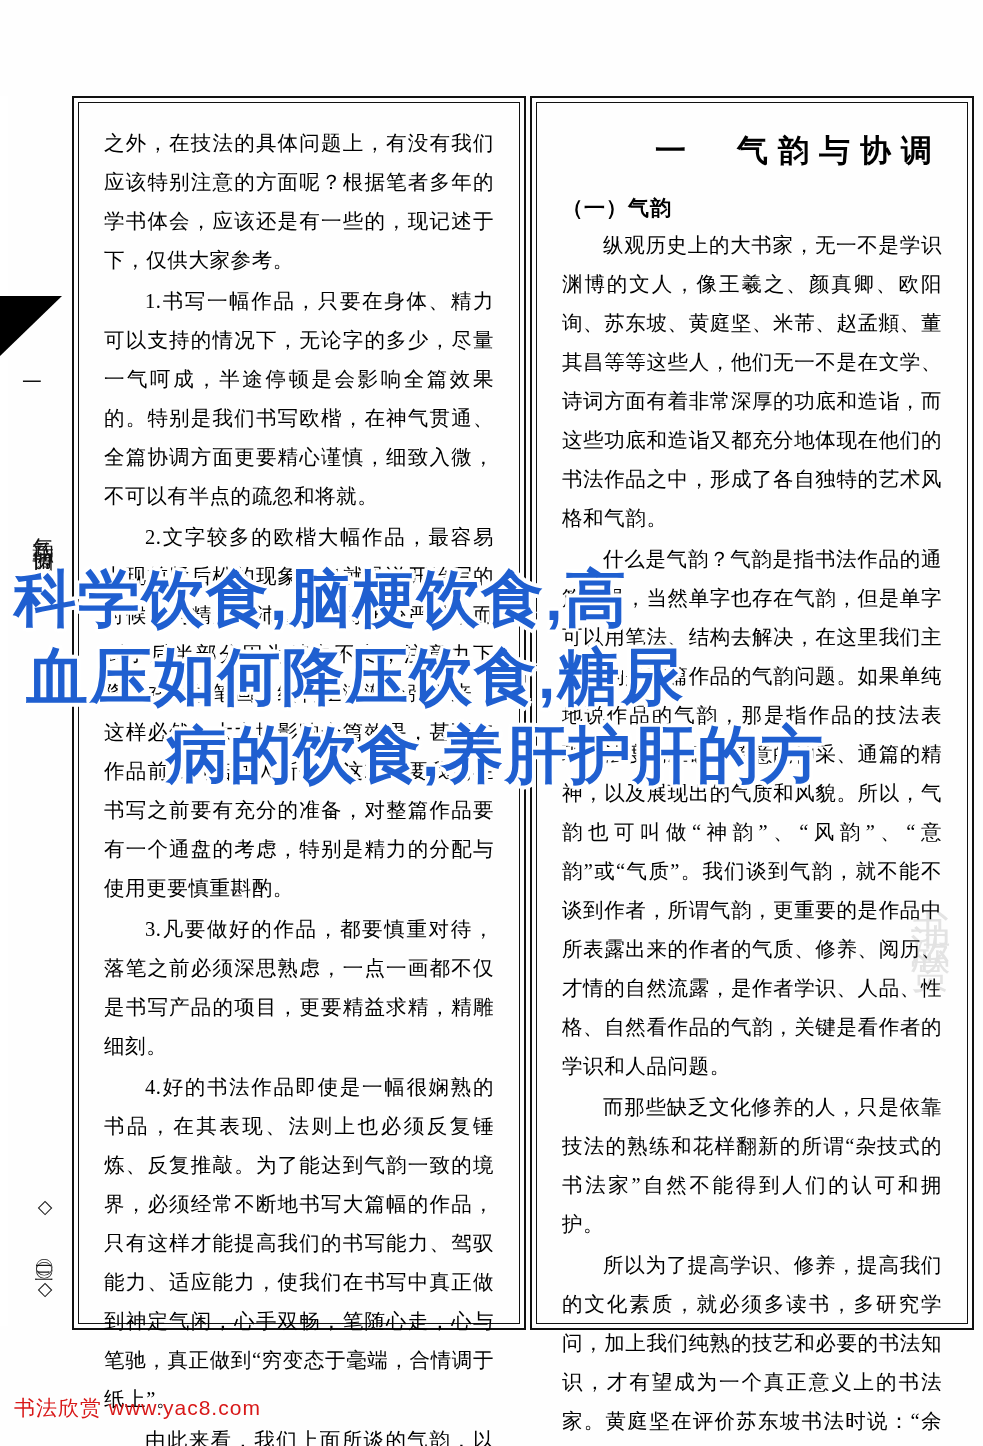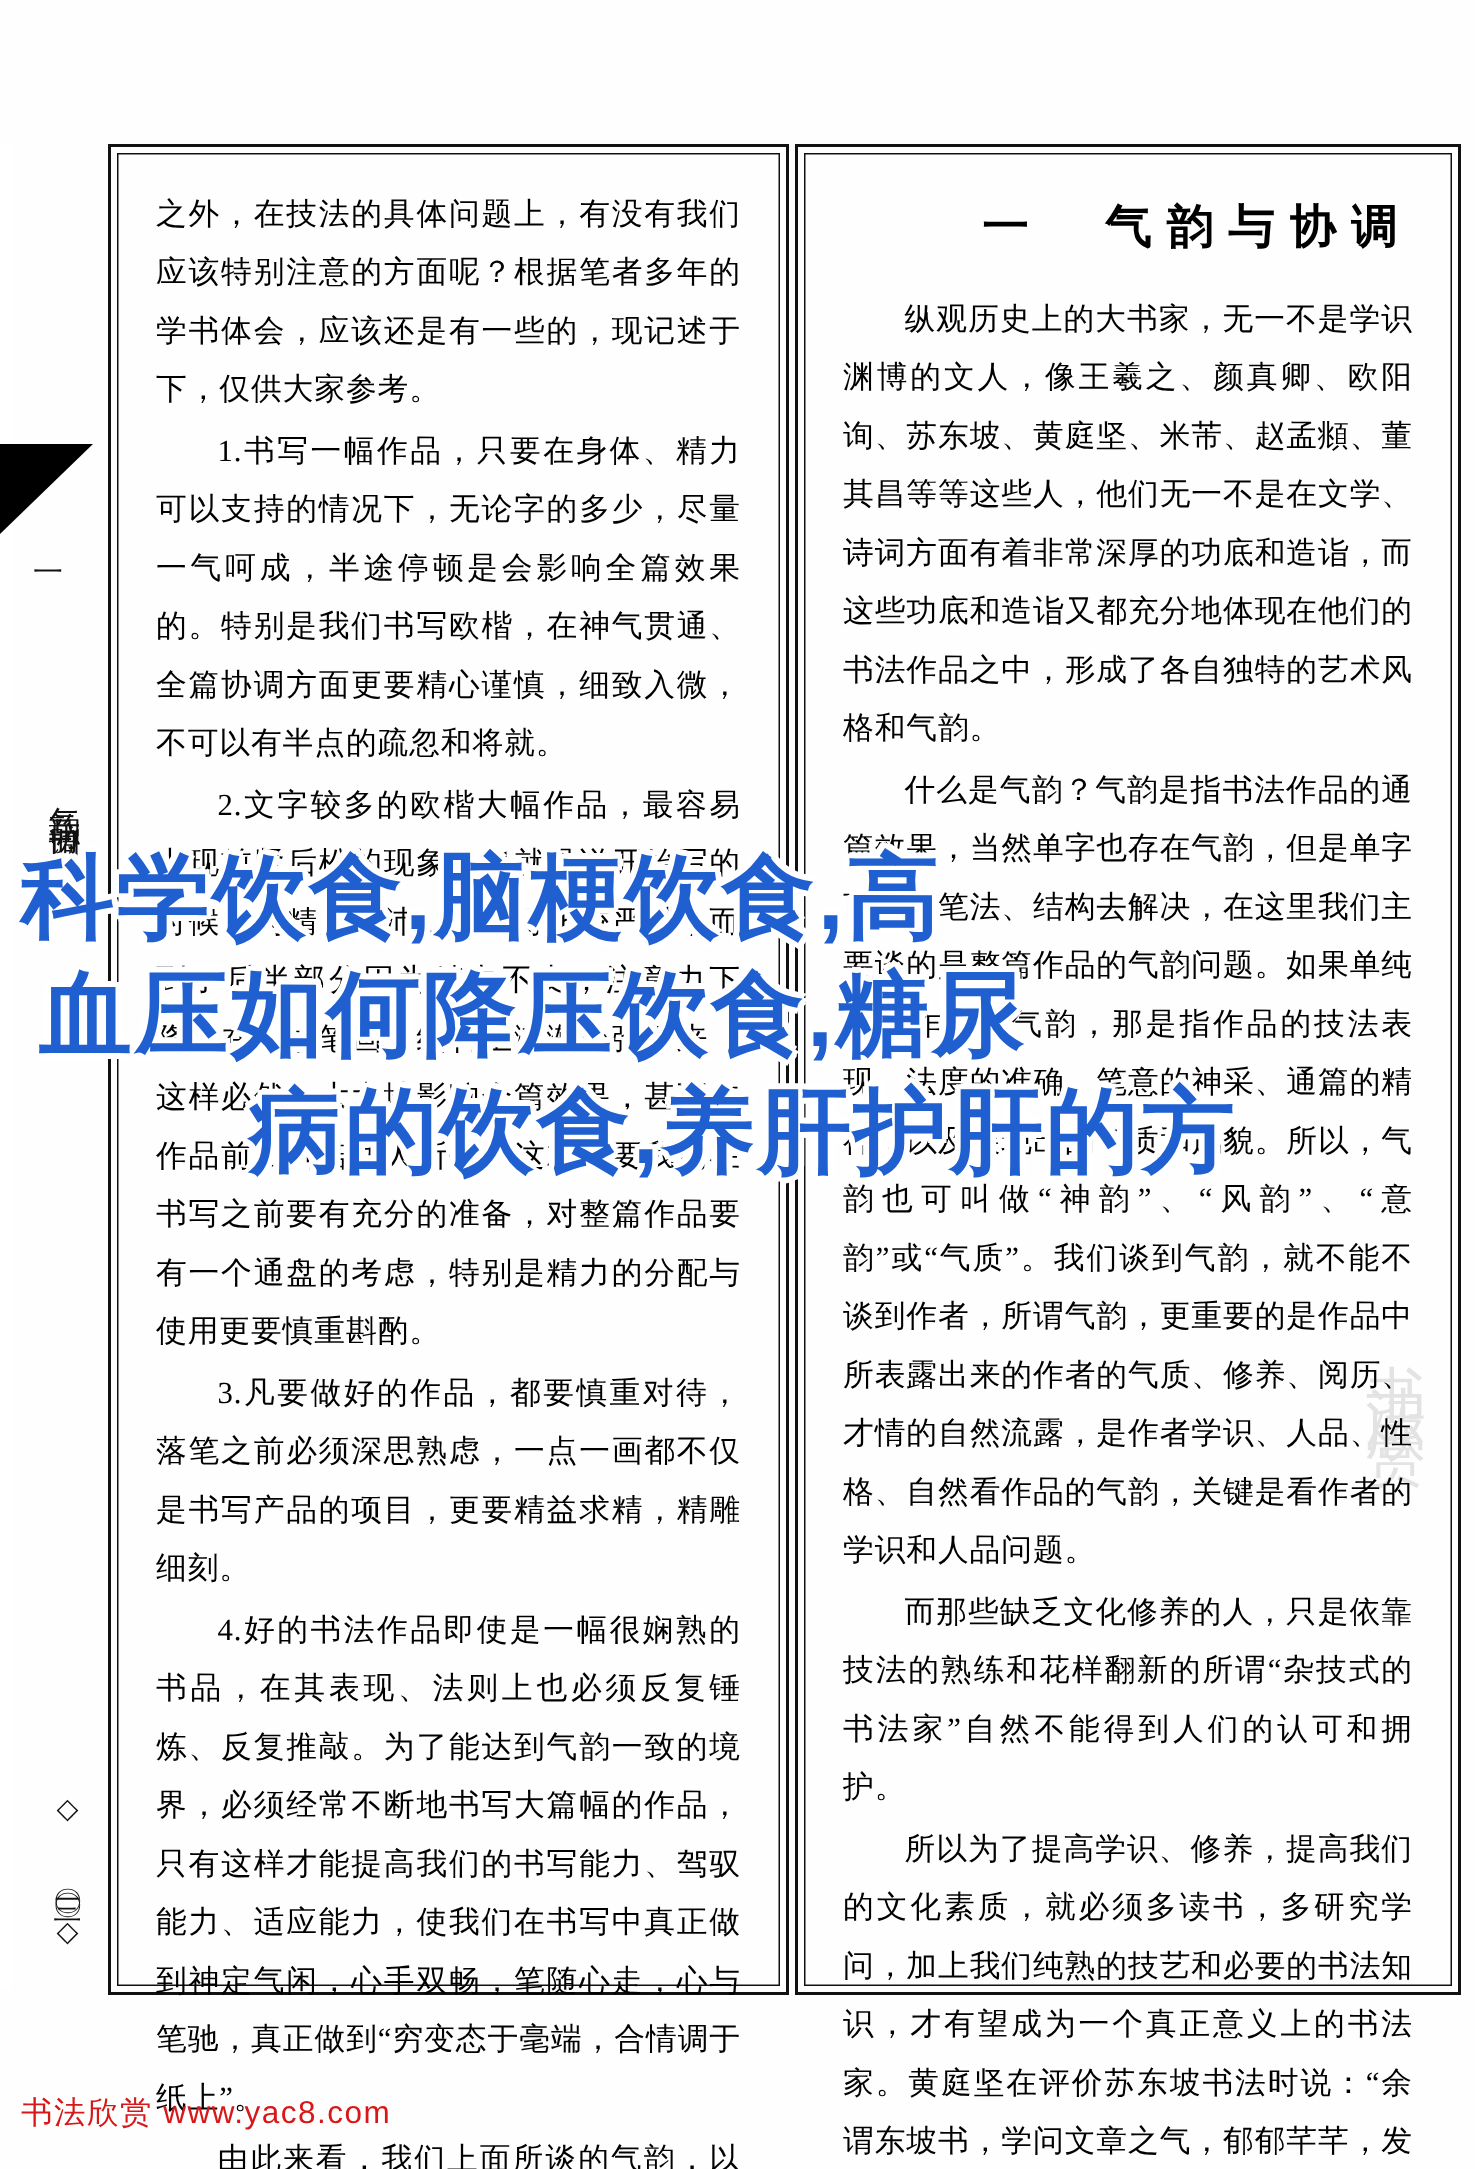--- a/index.html
+++ b/index.html
@@ -88,20 +88,21 @@
       <p class="ind">4.好的书法作品即使是一幅很娴熟的书品，在其表现、法则上也必须反复锤炼、反复推敲。为了能达到气韵一致的境界，必须经常不断地书写大篇幅的作品，只有这样才能提高我们的书写能力、驾驭能力、适应能力，使我们在书写中真正做到神定气闲，心手双畅，笔随心走，心与笔驰，真正做到“穷变态于毫端，合情调于纸上”。</p>
       <p class="ind">由此来看，我们上面所谈的气韵，以及下面要谈的协调，都离不开娴熟的技法基本功，没有娴熟可靠的技法作依托，气韵、协调便无从谈起。这与练武是一个道理，没有强壮的体力，再好的招数也是枉然。</p>
 
     </div>
   </div>
 
   <div class="frame" id="frameR">
     <div class="inner"></div>
     <div class="col">
       <h2 class="sec">一　气韵与协调</h2>
+      <h3 class="sub">（一）气韵</h3>
       <p class="ind">纵观历史上的大书家，无一不是学识渊博的文人，像王羲之、颜真卿、欧阳询、苏东坡、黄庭坚、米芾、赵孟頫、董其昌等等这些人，他们无一不是在文学、诗词方面有着非常深厚的功底和造诣，而这些功底和造诣又都充分地体现在他们的书法作品之中，形成了各自独特的艺术风格和气韵。</p>
       <p class="ind">什么是气韵？气韵是指书法作品的通篇效果，当然单字也存在气韵，但是单字可以用笔法、结构去解决，在这里我们主要谈的是整篇作品的气韵问题。如果单纯地说作品的气韵，那是指作品的技法表现、法度的准确、笔意的神采、通篇的精神，以及展现出的气质和风貌。所以，气韵也可叫做“神韵”、“风韵”、“意韵”或“气质”。我们谈到气韵，就不能不谈到作者，所谓气韵，更重要的是作品中所表露出来的作者的气质、修养、阅历、才情的自然流露，是作者学识、人品、性格、自然看作品的气韵，关键是看作者的学识和人品问题。</p>
       <p class="ind">而那些缺乏文化修养的人，只是依靠技法的熟练和花样翻新的所谓“杂技式的书法家”自然不能得到人们的认可和拥护。</p>
       <p class="ind">所以为了提高学识、修养，提高我们的文化素质，就必须多读书，多研究学问，加上我们纯熟的技艺和必要的书法知识，才有望成为一个真正意义上的书法家。黄庭坚在评价苏东坡书法时说：“余谓东坡书，学问文章之气，郁郁芊芊，发于笔墨间，此所以他人终莫能及尔。”而苏东坡也曾断言：“作字之法，识浅、见狭、学不足，三者终不能尽妙……”所以书法作品中的气韵、协调当是书者学养、素质的展现和流露，不是仅仅靠技法所能够解决的，这一点我们必须要有个清醒的认识。</p>
 
     </div>
     <div id="wm">书法欣赏</div>
   </div>
 
   <div id="overlay">

